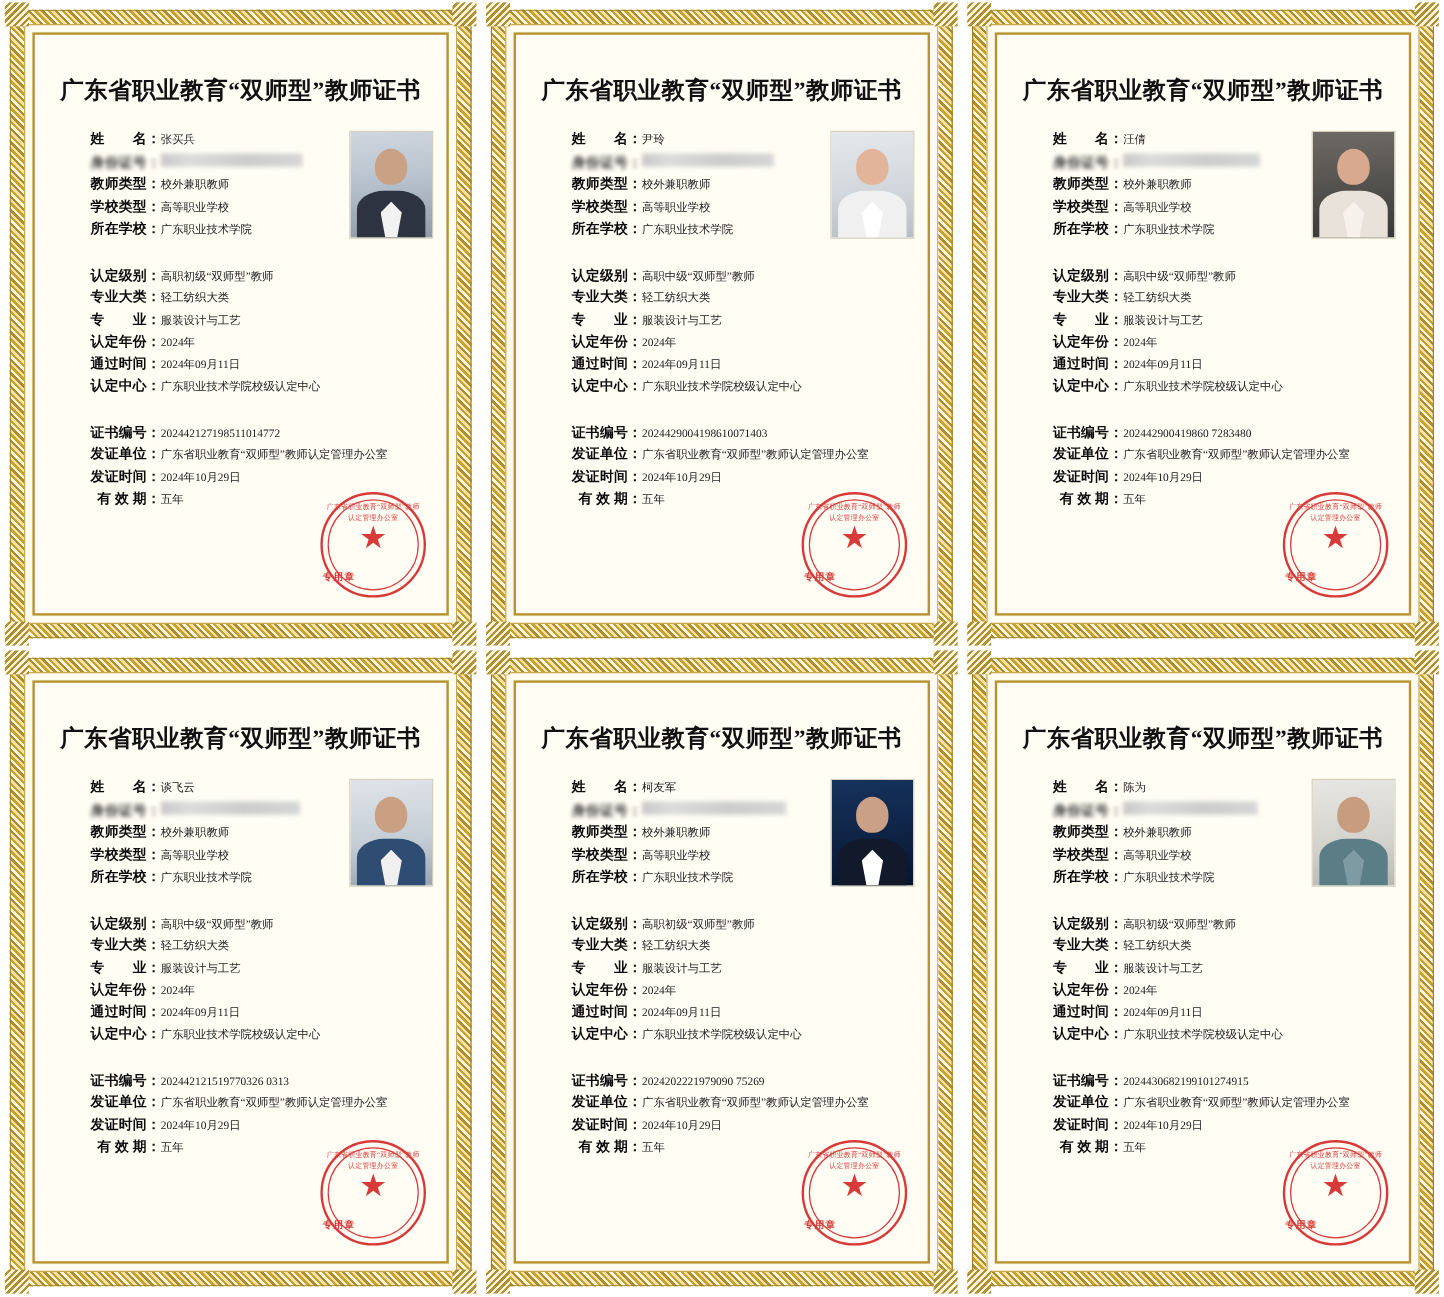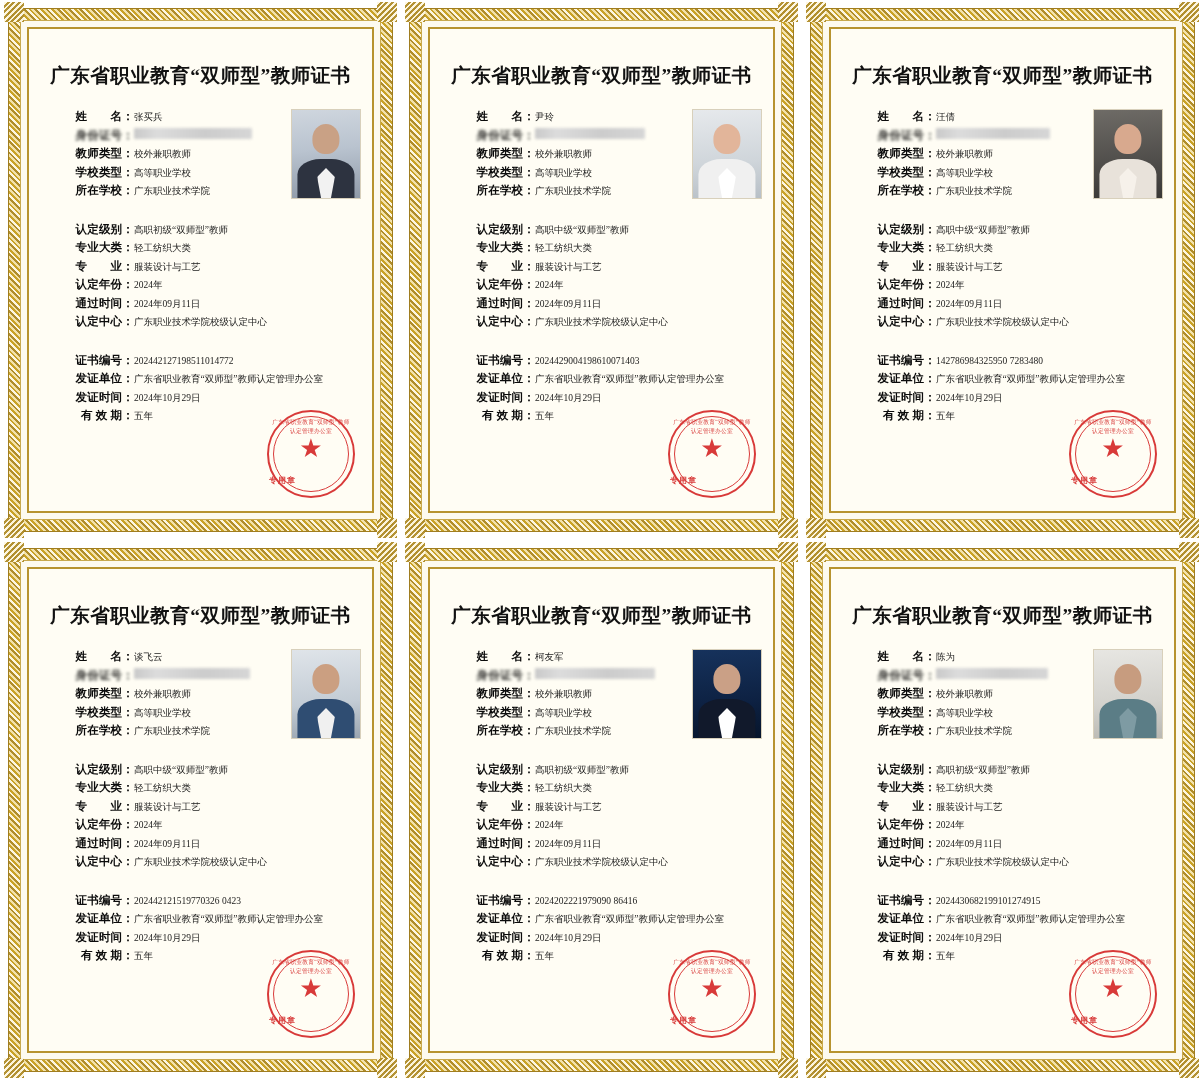--- a/index.html
+++ b/index.html
@@ -456,21 +456,21 @@
             <span class="lbl">通过时间：</span>
             <span class="val">2024年09月11日</span>
           </div>
           <div class="row">
             <span class="lbl">认定中心：</span>
             <span class="val">广东职业技术学院校级认定中心</span>
           </div>
           <div class="gap-md"></div>
           <div class="row">
             <span class="lbl">证书编号：</span>
-            <span class="val">142786984325950 7283480</span>
+            <span class="val">202442900419860 7283480</span>
           </div>
           <div class="row">
             <span class="lbl">发证单位：</span>
             <span class="val">广东省职业教育“双师型”教师认定管理办公室</span>
           </div>
           <div class="row">
             <span class="lbl">发证时间：</span>
             <span class="val">2024年10月29日</span>
           </div>
           <div class="row">
@@ -548,21 +548,21 @@
             <span class="lbl">通过时间：</span>
             <span class="val">2024年09月11日</span>
           </div>
           <div class="row">
             <span class="lbl">认定中心：</span>
             <span class="val">广东职业技术学院校级认定中心</span>
           </div>
           <div class="gap-md"></div>
           <div class="row">
             <span class="lbl">证书编号：</span>
-            <span class="val">202442121519770326 0423</span>
+            <span class="val">202442121519770326 0313</span>
           </div>
           <div class="row">
             <span class="lbl">发证单位：</span>
             <span class="val">广东省职业教育“双师型”教师认定管理办公室</span>
           </div>
           <div class="row">
             <span class="lbl">发证时间：</span>
             <span class="val">2024年10月29日</span>
           </div>
           <div class="row">
@@ -640,21 +640,21 @@
             <span class="lbl">通过时间：</span>
             <span class="val">2024年09月11日</span>
           </div>
           <div class="row">
             <span class="lbl">认定中心：</span>
             <span class="val">广东职业技术学院校级认定中心</span>
           </div>
           <div class="gap-md"></div>
           <div class="row">
             <span class="lbl">证书编号：</span>
-            <span class="val">2024202221979090 86416</span>
+            <span class="val">2024202221979090 75269</span>
           </div>
           <div class="row">
             <span class="lbl">发证单位：</span>
             <span class="val">广东省职业教育“双师型”教师认定管理办公室</span>
           </div>
           <div class="row">
             <span class="lbl">发证时间：</span>
             <span class="val">2024年10月29日</span>
           </div>
           <div class="row">

